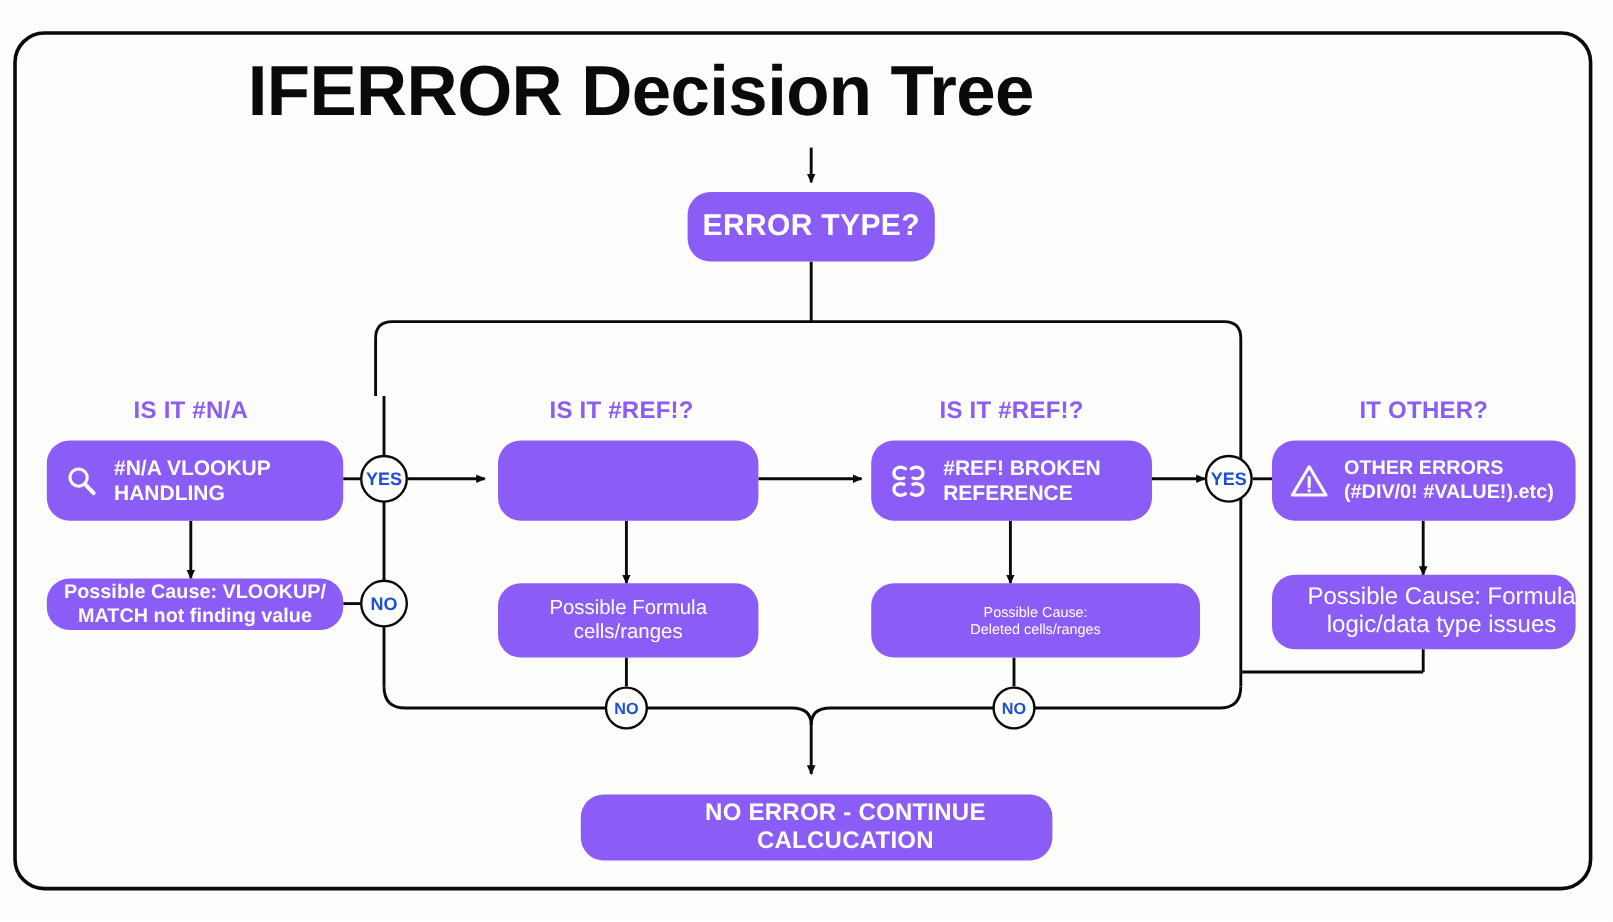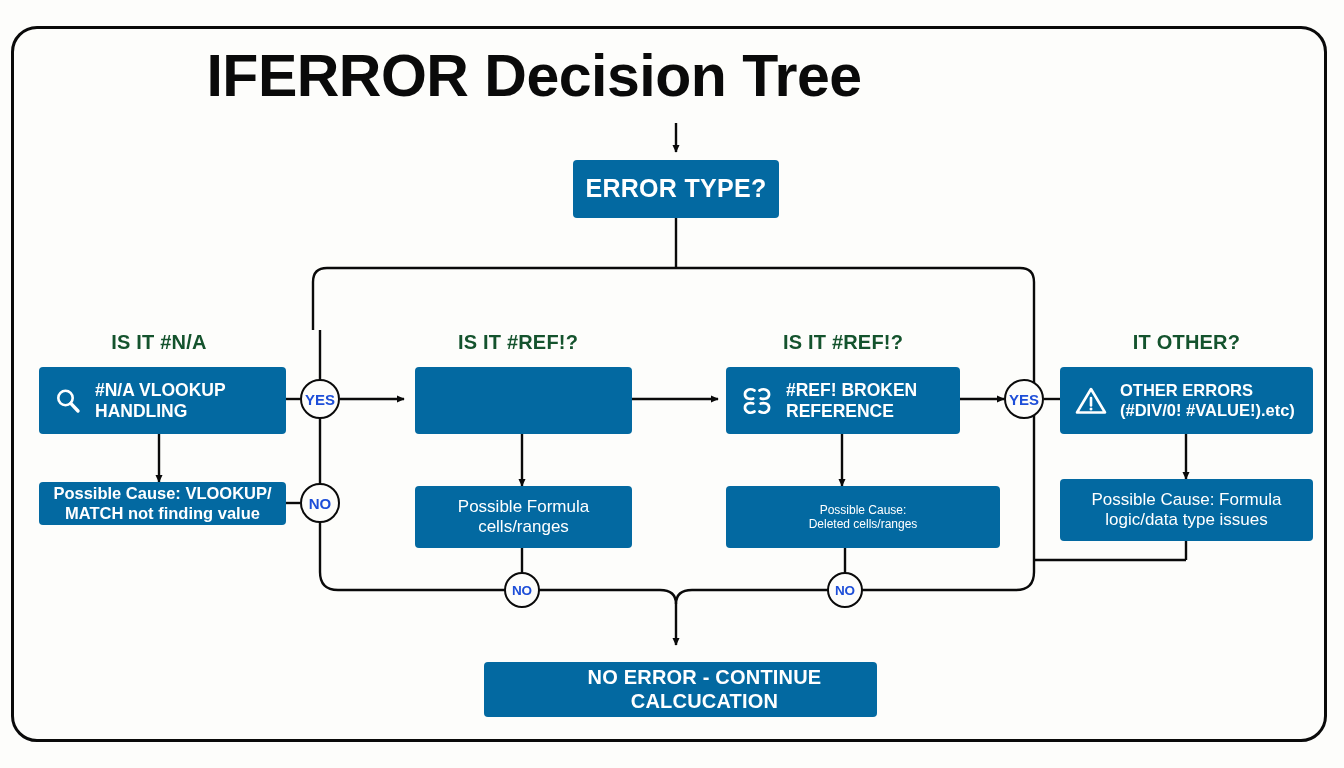--- a/index.html
+++ b/index.html
@@ -40,23 +40,23 @@
     text-align: center;
     font-size: 59px;
     font-weight: 700;
     letter-spacing: -0.5px;
     color: #0a0a0a;
     font-family: "Liberation Sans", sans-serif;
   }
   
   .node {
     position: absolute;
-    background: #0369a1;
+    background: #8b5cf6;
     color: #ffffff;
-    border-radius: 4px;
+    border-radius: 19px;
     box-sizing: border-box;
     display: flex;
     align-items: center;
     justify-content: center;
     text-align: center;
     line-height: 1.18;
   }
   .node.with-icon {
     justify-content: flex-start;
     padding-left: 14px;
@@ -71,21 +71,21 @@
     display: flex;
     align-items: center;
     justify-content: center;
   }
   
   .col-head {
     position: absolute;
     text-align: center;
     font-size: 20px;
     font-weight: 700;
-    color: #14532d;
+    color: #8b5cf6;
     letter-spacing: 0.2px;
   }
   
   .pill {
     position: absolute;
     width: 40px;
     height: 40px;
     border: 2.6px solid #0a0a0a;
     border-radius: 50%;
     background: #fdfdfb;
@@ -245,21 +245,21 @@
         <line x1="17" y1="13" x2="17" y2="20.5" stroke="#ffffff" stroke-width="2.6" stroke-linecap="round"></line>
         <circle cx="17" cy="24" r="1.5" fill="#ffffff"></circle>
       </svg>
     </span>
     <span class="label">
       <span>OTHER ERRORS</span><br>
       <span>(#DIV/0! #VALUE!).etc)</span>
     </span>
   </div>
 
-  <div class="node" style="left:1060px; top:479px; width:253px; height:62px; font-size:17px; font-weight:400;">
+  <div class="node" style="left:1060px; top:479px; width:253px; height:62px; font-size:20px; font-weight:400;justify-content:flex-end;">
     <span class="label">
       <span>Possible Cause: Formula</span><br>
       <span>logic/data type issues</span>
     </span>
   </div>
 
   <div class="pill" style="left:300px; top:379px;">
     <span>YES</span>
   </div>
 

